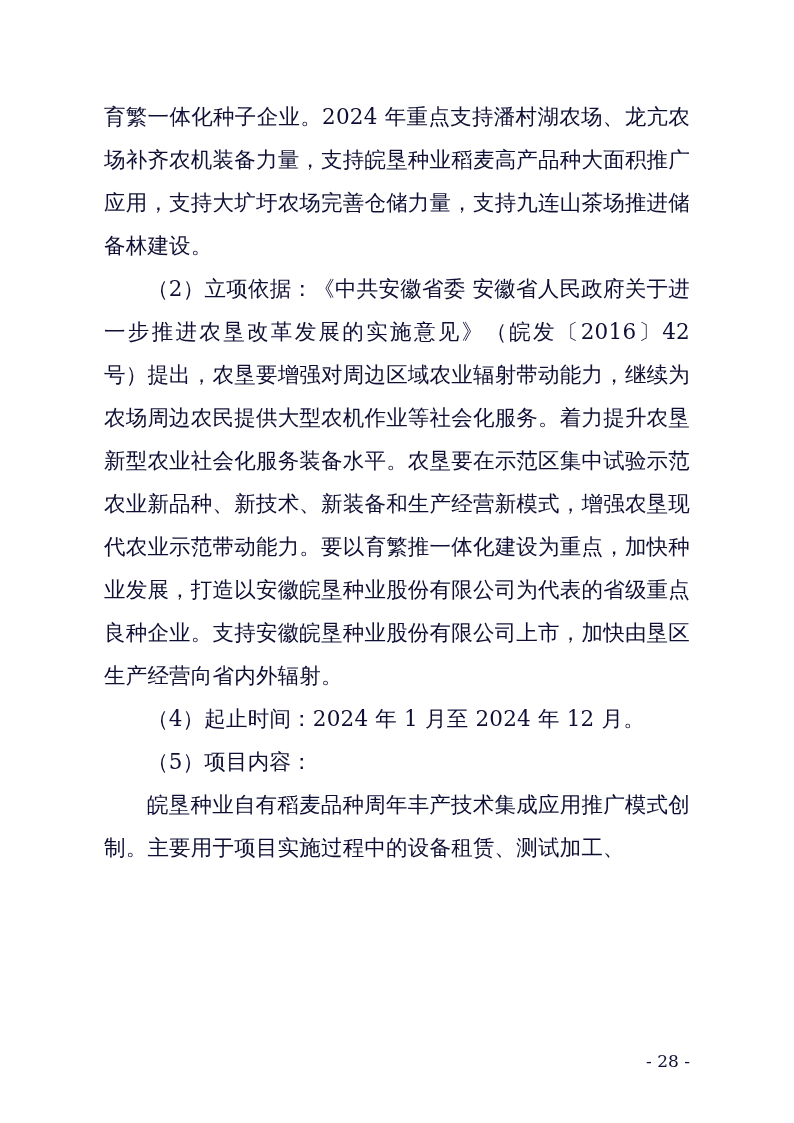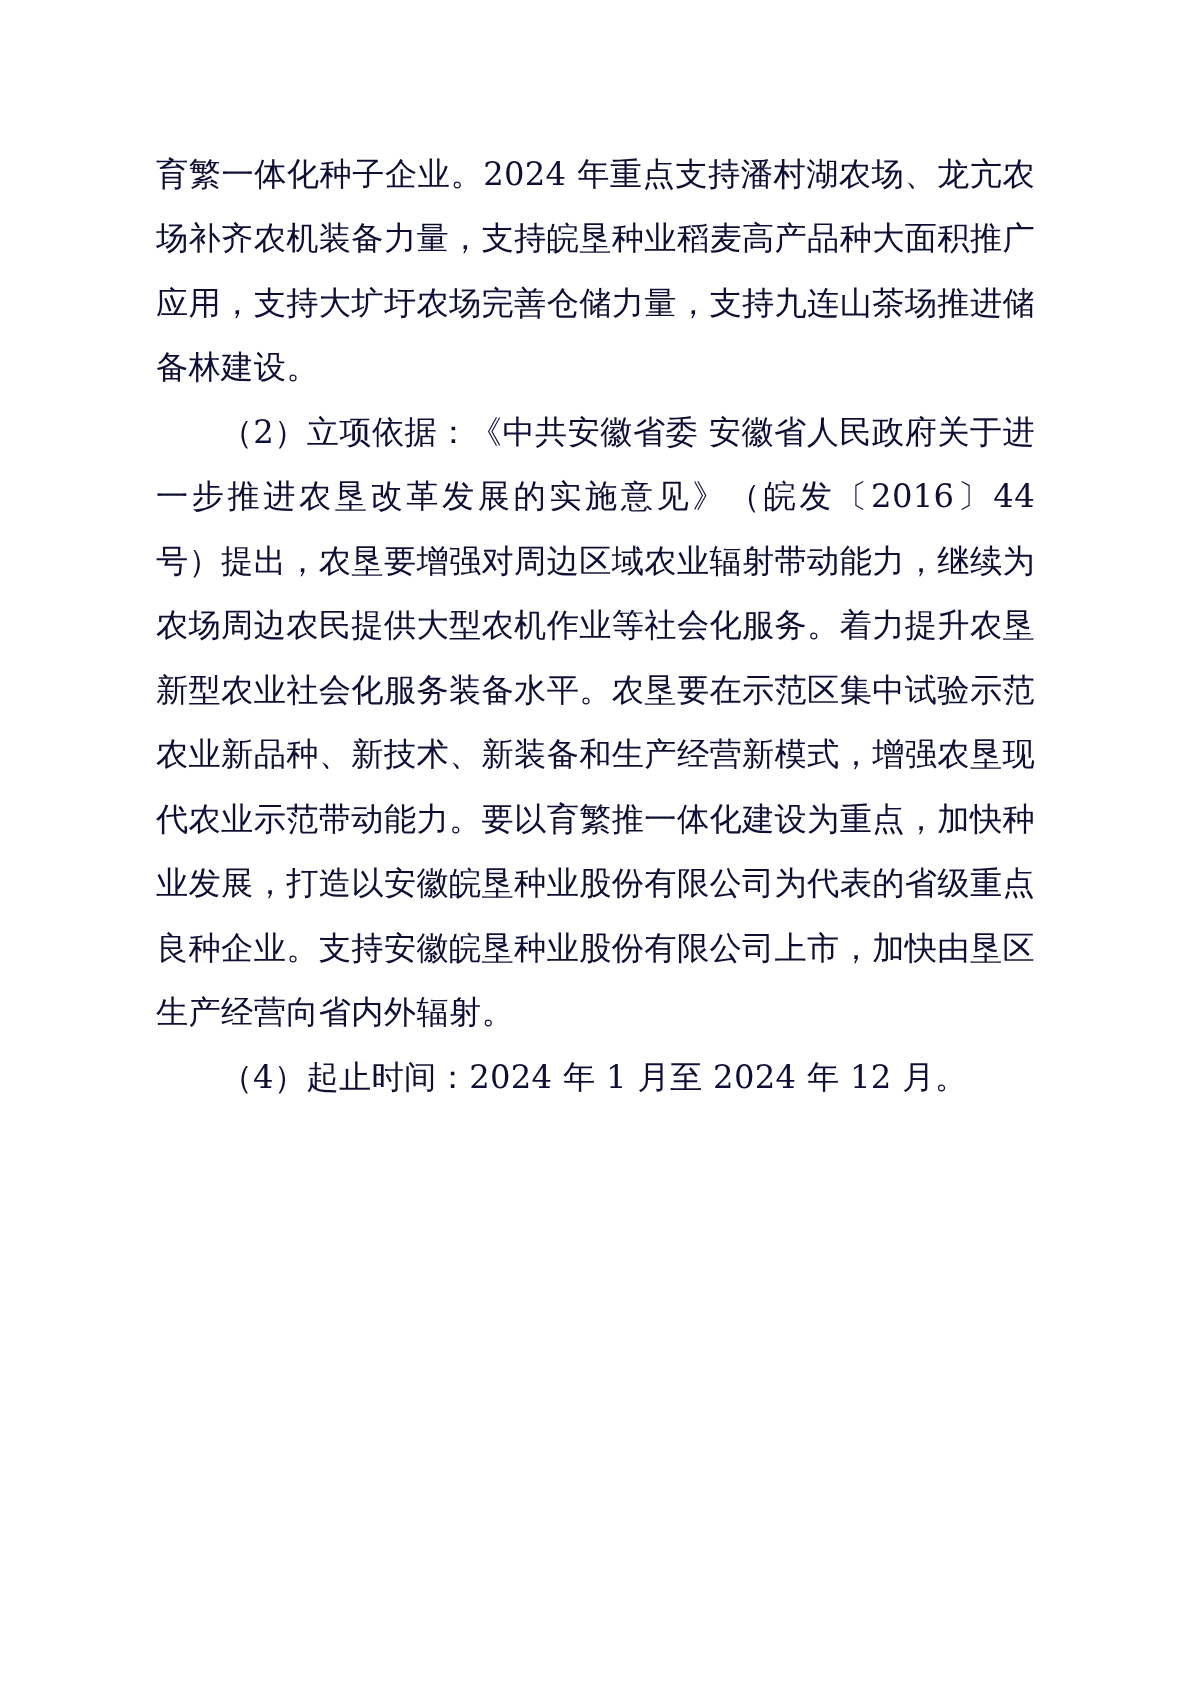--- a/index.html
+++ b/index.html
@@ -45,16 +45,19 @@
     font-size: 17px;
     font-family: "DejaVu Serif", "Liberation Serif", serif;
   }
 </style>
 </head>
 <body>
 
 <div class="page">
   <div class="doc-body">
     <p class="para">育繁一体化种子企业。2024 年重点支持潘村湖农场、龙亢农场补齐农机装备力量，支持皖垦种业稻麦高产品种大面积推广应用，支持大圹圩农场完善仓储力量，支持九连山茶场推进储备林建设。</p>
-    <p class="para indent">（2）立项依据：《中共安徽省委 安徽省人民政府关于进一步推进农垦改革发展的实施意见》（皖发〔2016〕44 号）提出，农垦要增强对周边区域农业辐射带动能力，继续为农场周边农民提供大型农机作业等社会化服务。着力提升农垦新型农业社会化服务装备水平。农垦要在示范区集中试验示范农业新品种、新技术、新装备和生产经营新模式，增强农垦现代农业示范带动能力。要以育繁推一体化建设为重点，加快种业发展，打造以安徽皖垦种业股份有限公司为代表的省级重点良种企业。支持安徽皖垦种业股份有限公司上市，加快由垦区生产经营向省内外辐射。</p>
+    <p class="para indent">（2）立项依据：《中共安徽省委 安徽省人民政府关于进一步推进农垦改革发展的实施意见》（皖发〔2016〕42 号）提出，农垦要增强对周边区域农业辐射带动能力，继续为农场周边农民提供大型农机作业等社会化服务。着力提升农垦新型农业社会化服务装备水平。农垦要在示范区集中试验示范农业新品种、新技术、新装备和生产经营新模式，增强农垦现代农业示范带动能力。要以育繁推一体化建设为重点，加快种业发展，打造以安徽皖垦种业股份有限公司为代表的省级重点良种企业。支持安徽皖垦种业股份有限公司上市，加快由垦区生产经营向省内外辐射。</p>
     <p class="para indent">（4）起止时间：2024 年 1 月至 2024 年 12 月。</p>
+    <p class="para indent">（5）项目内容：</p>
+    <p class="para indent">皖垦种业自有稻麦品种周年丰产技术集成应用推广模式创制。主要用于项目实施过程中的设备租赁、测试加工、</p>
   </div>
+  <div class="footer">- 28 -</div>
 </div>
 
 </body></html>

